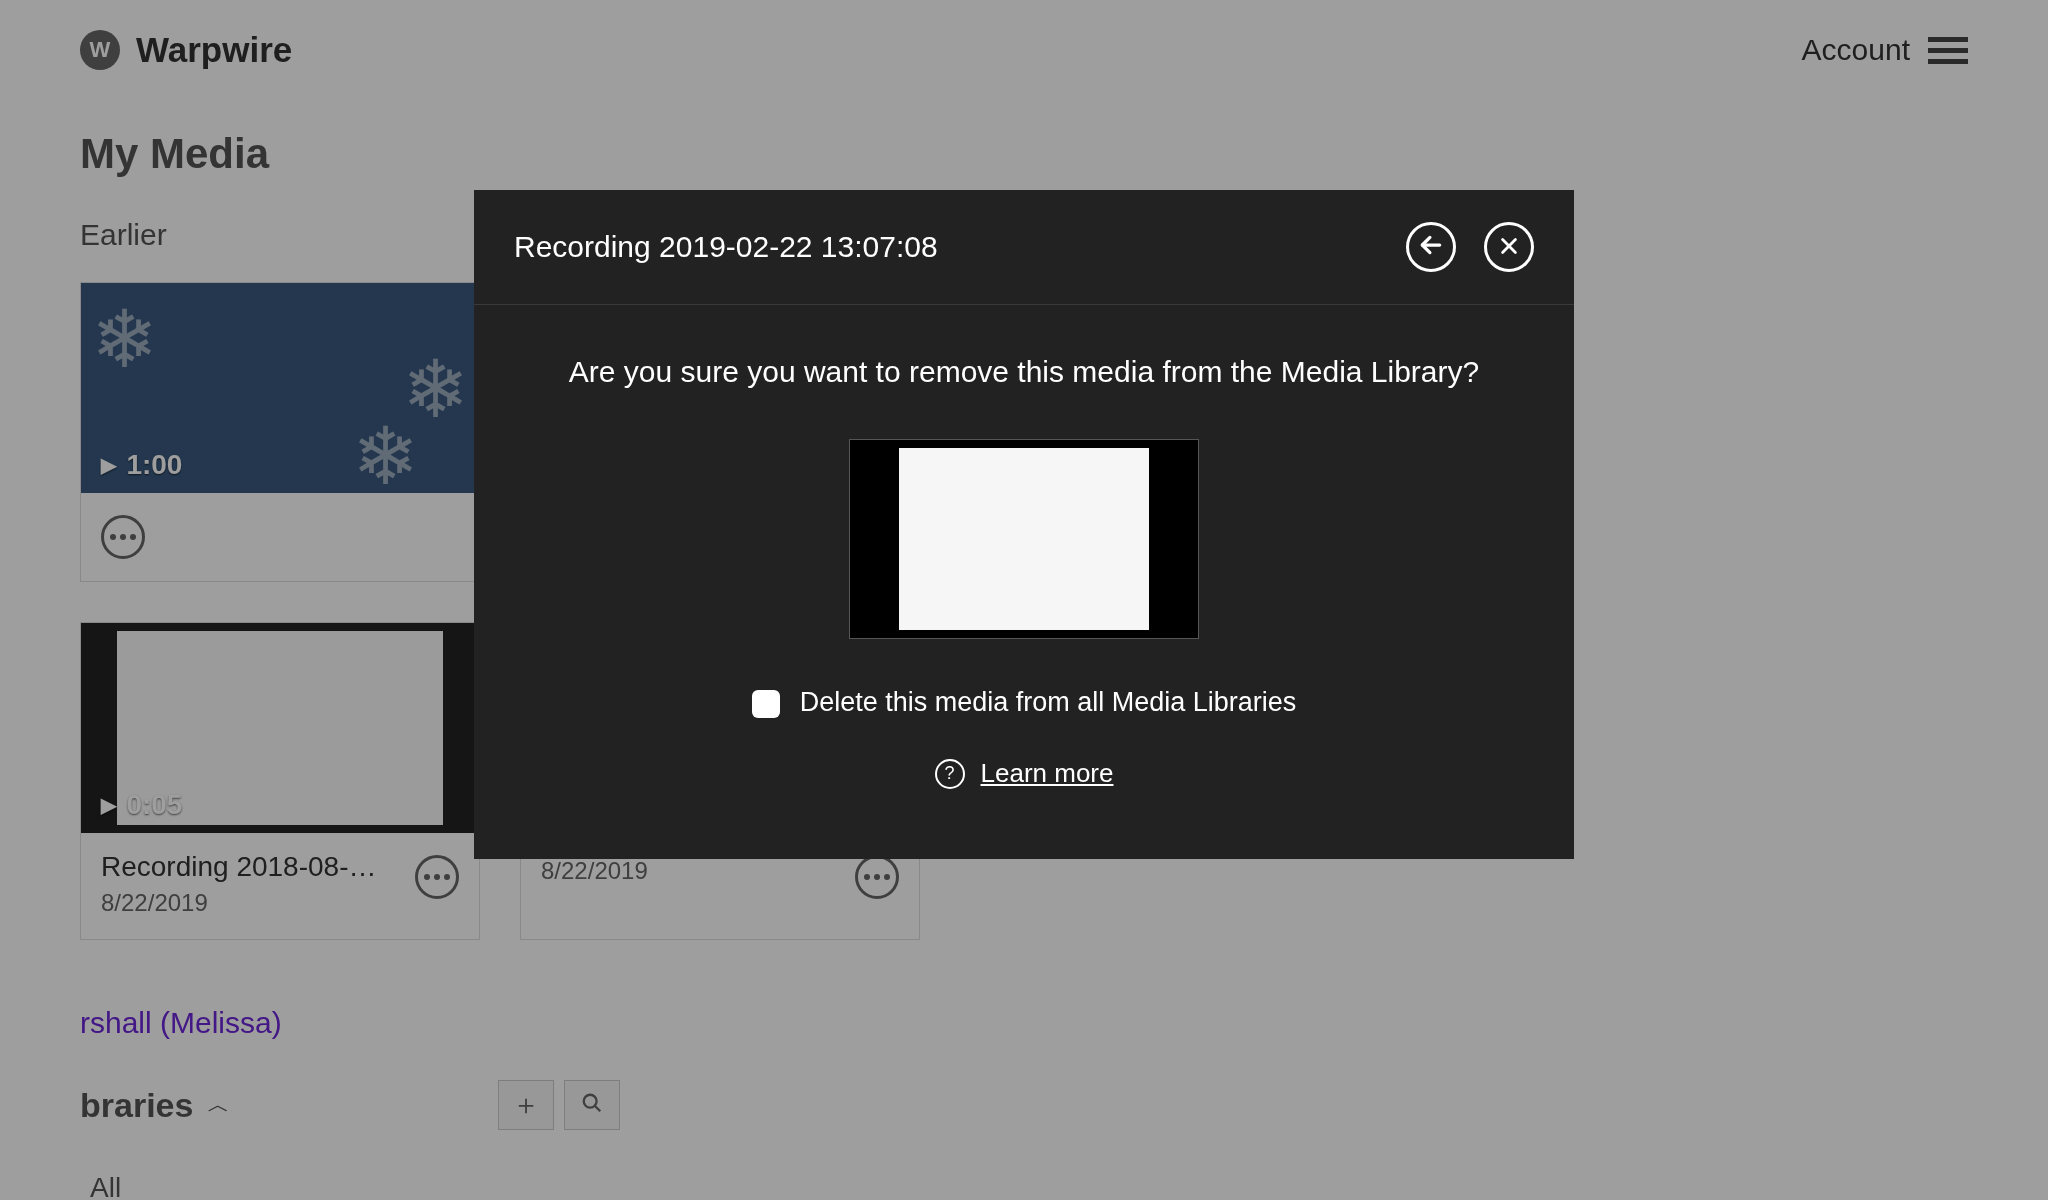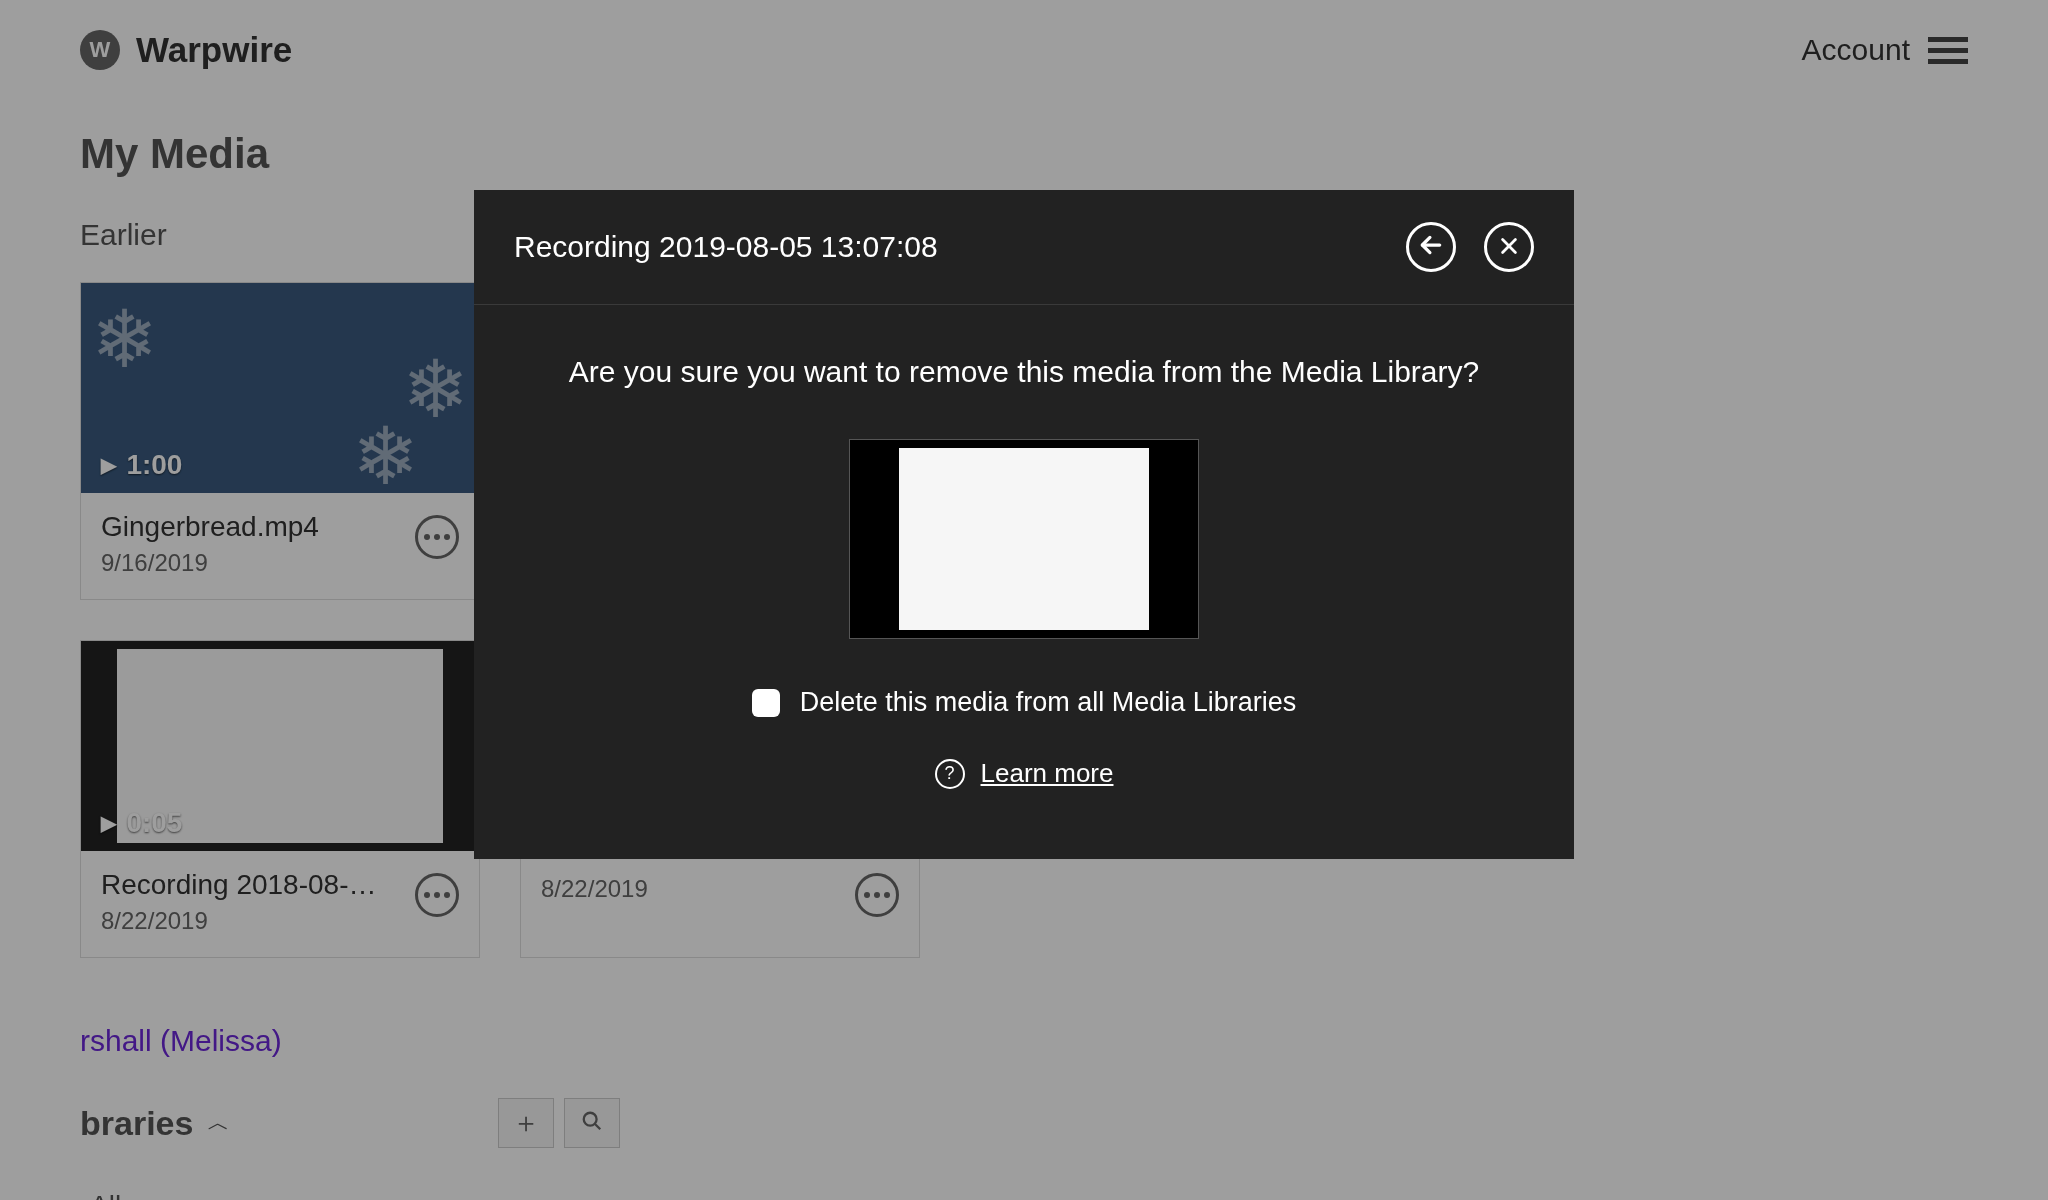--- a/index.html
+++ b/index.html
@@ -123,21 +123,21 @@
       display:flex; flex-direction: column; align-items: center;
     }
     .confirm-text { font-size: 30px; text-align: center; }
     .preview {
       margin-top: 50px;
       width: 350px; height: 200px;
       background: #000; border: 1px solid #555;
       display:flex; align-items:center; justify-content:center;
     }
     .preview-inner { width: 72%; height: 92%; background: #f6f6f6; }
-    .checkbox-row { margin-top: 48px; display:flex; align-items:center; gap: 20px; }
+    .checkbox-row { margin-top: 48px; display:flex; align-items:flex-end; gap: 20px; }
     .cbox {
       width: 28px; height: 28px; background: #fff; border-radius: 6px;
       border: none; cursor: pointer;
     }
     .checkbox-label { font-size: 27px; }
     .remove-btn {
       margin-top: 56px;
       background: #0a7bc2; color: #fff;
       font-size: 30px; padding: 24px 60px;
       border: none; cursor: pointer;
@@ -183,24 +183,20 @@
           <div class="thumb">
             <span class="snow" style="top:10px;left:10px">❄</span>
             <span class="snow" style="top:60px;right:10px">❄</span>
             <span class="snow" style="bottom:-10px;right:60px">❄</span>
             <div class="duration">
               <span class="play">▶</span>
               <span>1:00</span>
             </div>
           </div>
           <div class="card-body">
-            <div class="card-texts">
-              <div class="card-title">Gingerbread.mp4</div>
-              <div class="card-date">9/16/2019</div>
-            </div>
             <div class="more-btn">
               <div class="dots">
                   <span></span>
                   <span></span>
                   <span></span>
                 </div>
             </div>
           </div>
         </div>
 
@@ -305,21 +301,21 @@
 
       <div class="logout">Logout</div>
     </div>
   </div>
 </div>
 
 <div class="dim"></div>
 
 <div class="modal">
   <div class="modal-head">
-    <div class="modal-title">Recording 2019-08-05 13:07:08</div>
+    <div class="modal-title">Recording 2019-02-22 13:07:08</div>
     <div class="modal-head-btns">
       <div class="circ-btn">
         <span>
           <svg width="26" height="26" viewBox="0 0 24 24" fill="none" stroke="#fff" stroke-width="3" stroke-linecap="round" stroke-linejoin="round">
               <line x1="20" y1="12" x2="4" y2="12"></line>
               <polyline points="11 19 4 12 11 5"></polyline>
             </svg>
         </span>
       </div>
       <div class="circ-btn">

